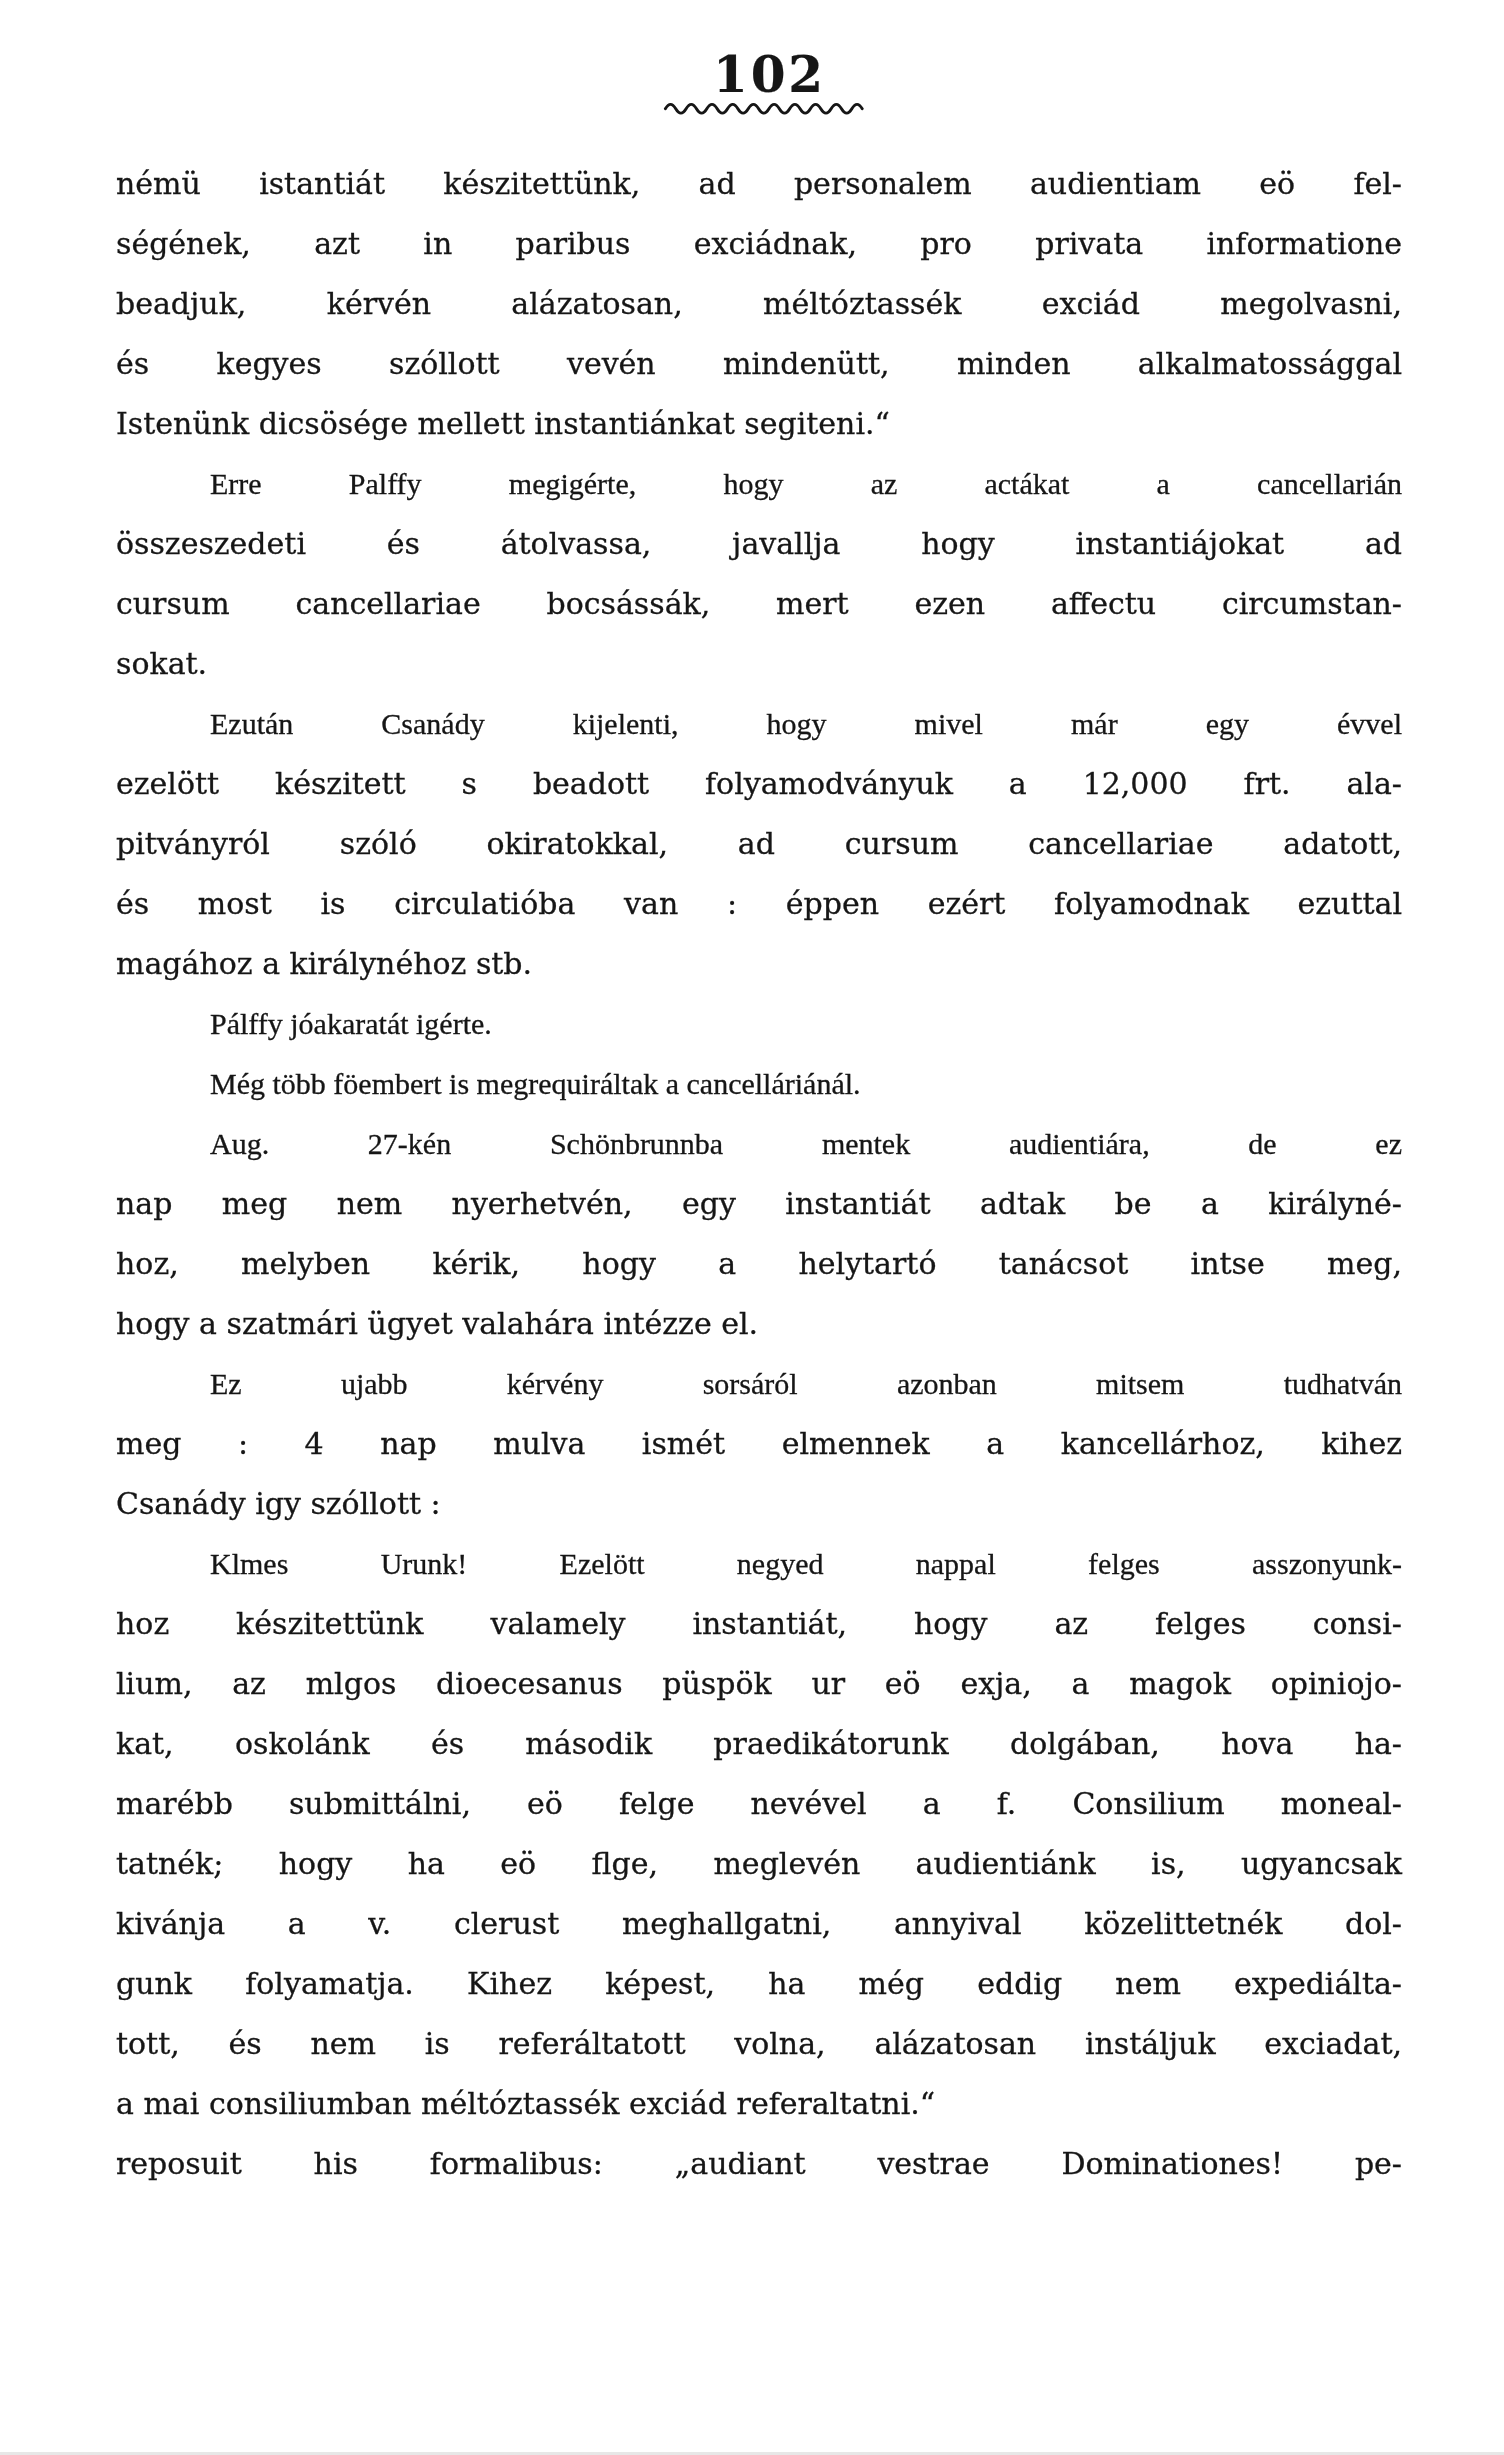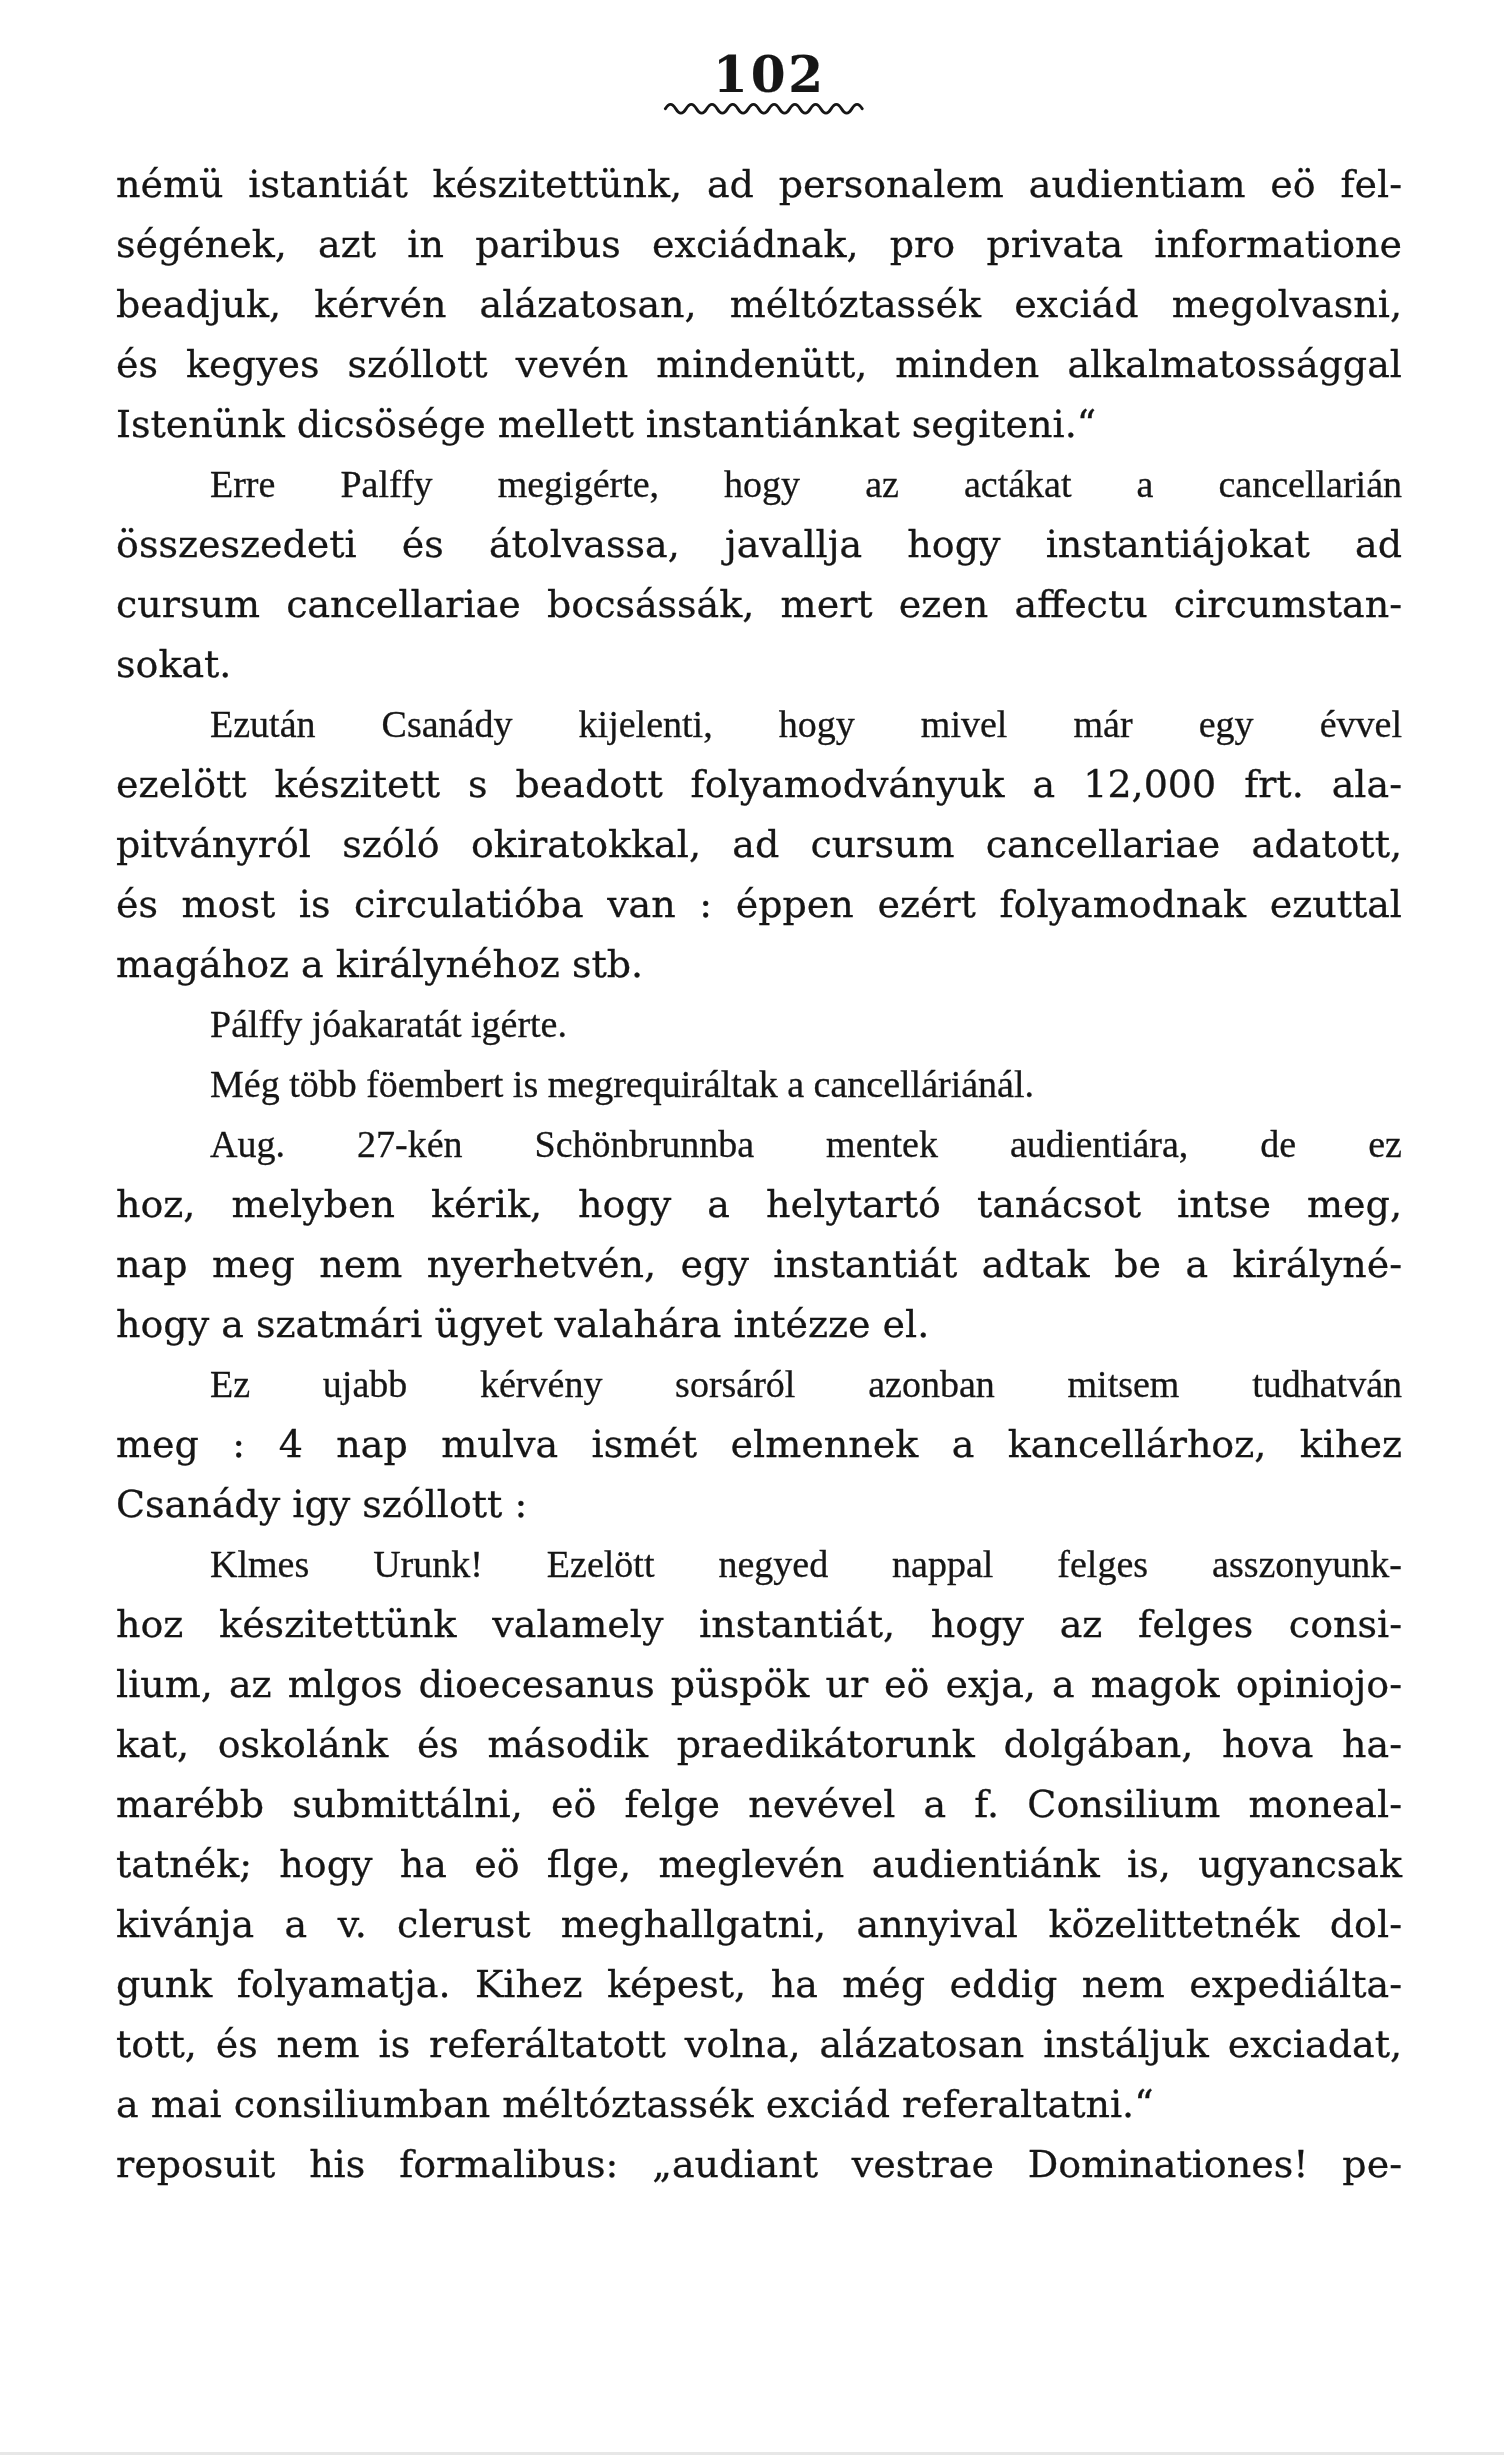--- a/index.html
+++ b/index.html
@@ -29,21 +29,21 @@
   .squiggle {
     position: absolute;
     top: 98px;
     left: 663px;
   }
   .text-block {
     position: absolute;
     top: 154px;
     left: 116px;
     width: 1286px;
-    font-size: 38px;
+    font-size: 30px;
     -webkit-text-stroke: 0.3px #161616;
   }
   .line {
     height: 60px;
     line-height: 60px;
     text-align: justify;
     text-align-last: left;
     overflow: visible;
   }
   .line.just {
@@ -82,22 +82,22 @@
     <div class="line just">cursum cancellariae bocsássák, mert ezen affectu circumstan-</div>
     <div class="line">sokat.</div>
     <div class="line indent just">Ezután Csanády kijelenti, hogy mivel már egy évvel</div>
     <div class="line just">ezelött készitett s beadott folyamodványuk a 12,000 frt. ala-</div>
     <div class="line just">pitványról szóló okiratokkal, ad cursum cancellariae adatott,</div>
     <div class="line just">és most is circulatióba van : éppen ezért folyamodnak ezuttal</div>
     <div class="line">magához a királynéhoz stb.</div>
     <div class="line indent">Pálffy jóakaratát igérte.</div>
     <div class="line indent">Még több föembert is megrequiráltak a cancelláriánál.</div>
     <div class="line indent just">Aug. 27-kén Schönbrunnba mentek audientiára, de ez</div>
+    <div class="line just">nap meg nem nyerhetvén, egy instantiát adtak be a királyné-</div>
     <div class="line just">hoz, melyben kérik, hogy a helytartó tanácsot intse meg,</div>
-    <div class="line just">nap meg nem nyerhetvén, egy instantiát adtak be a királyné-</div>
     <div class="line">hogy a szatmári ügyet valahára intézze el.</div>
     <div class="line indent just">Ez ujabb kérvény sorsáról azonban mitsem tudhatván</div>
     <div class="line just">meg : 4 nap mulva ismét elmennek a kancellárhoz, kihez</div>
     <div class="line">Csanády igy szóllott :</div>
     <div class="line indent just">Klmes Urunk! Ezelött negyed nappal felges asszonyunk-</div>
     <div class="line just">hoz készitettünk valamely instantiát, hogy az felges consi-</div>
     <div class="line just">lium, az mlgos dioecesanus püspök ur eö exja, a magok opiniojo-</div>
     <div class="line just">kat, oskolánk és második praedikátorunk dolgában, hova ha-</div>
     <div class="line just">marébb submittálni, eö felge nevével a f. Consilium moneal-</div>
     <div class="line just">tatnék; hogy ha eö flge, meglevén audientiánk is, ugyancsak</div>

